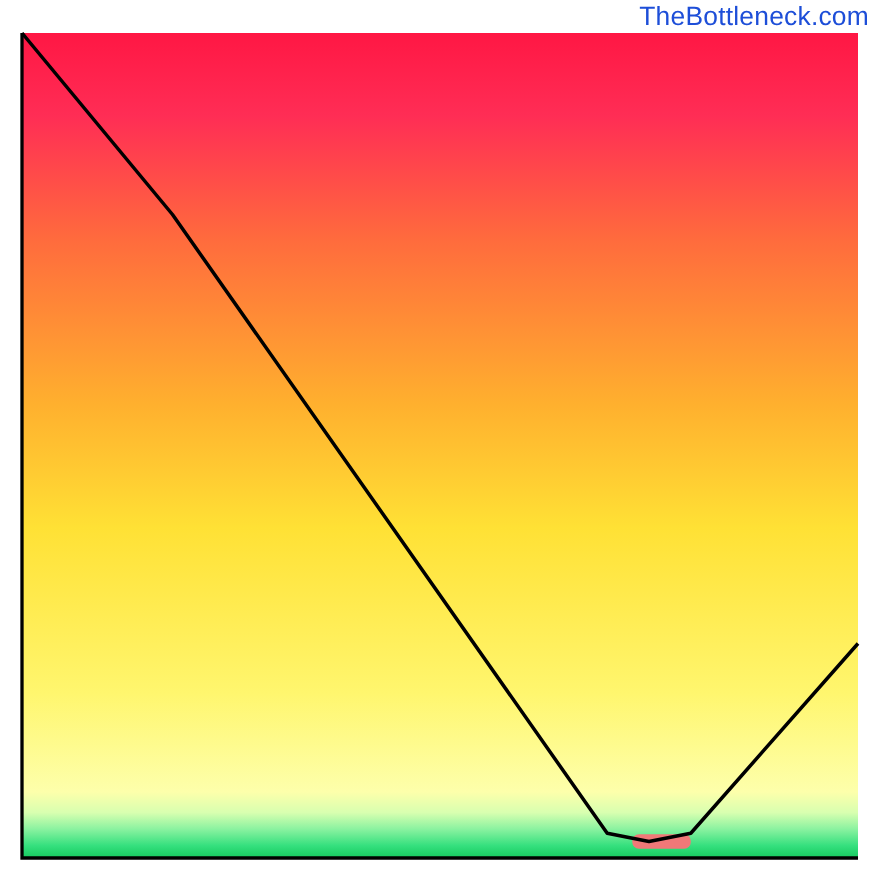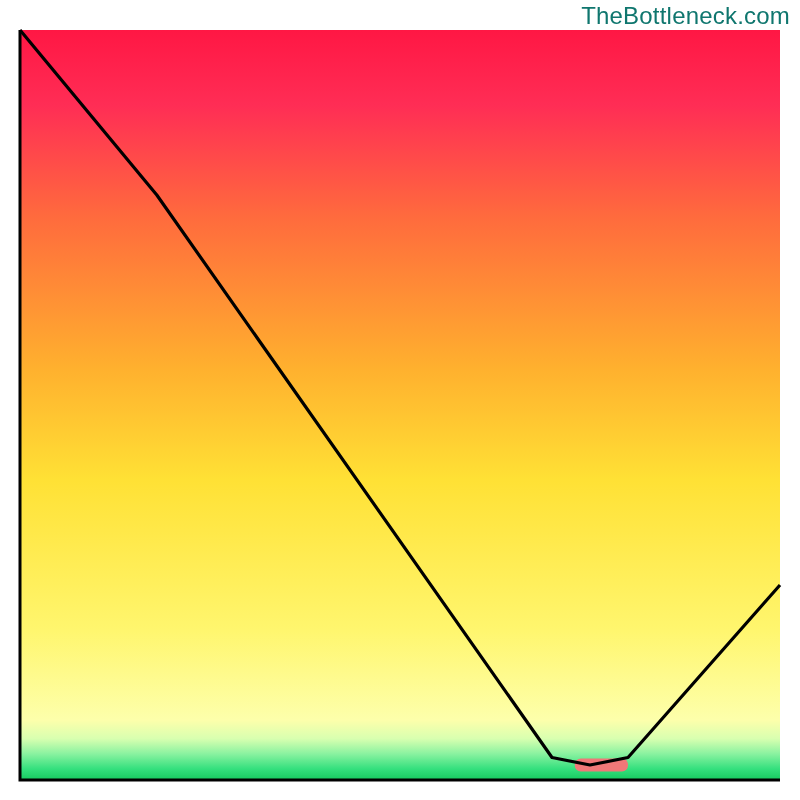--- a/index.html
+++ b/index.html
@@ -14,21 +14,21 @@
     position: relative;
     width: 800px;
     height: 800px;
   }
   .watermark {
     position: absolute;
     top: 2px;
     right: 10px;
     font-size: 24px;
     font-weight: 500;
-    color: #0f766e;
+    color: #1d4ed8;
     z-index: 5;
     letter-spacing: 0.2px;
   }
   svg.plot {
     position: absolute;
     left: 0;
     top: 0;
   }
 </style>
 </head>

